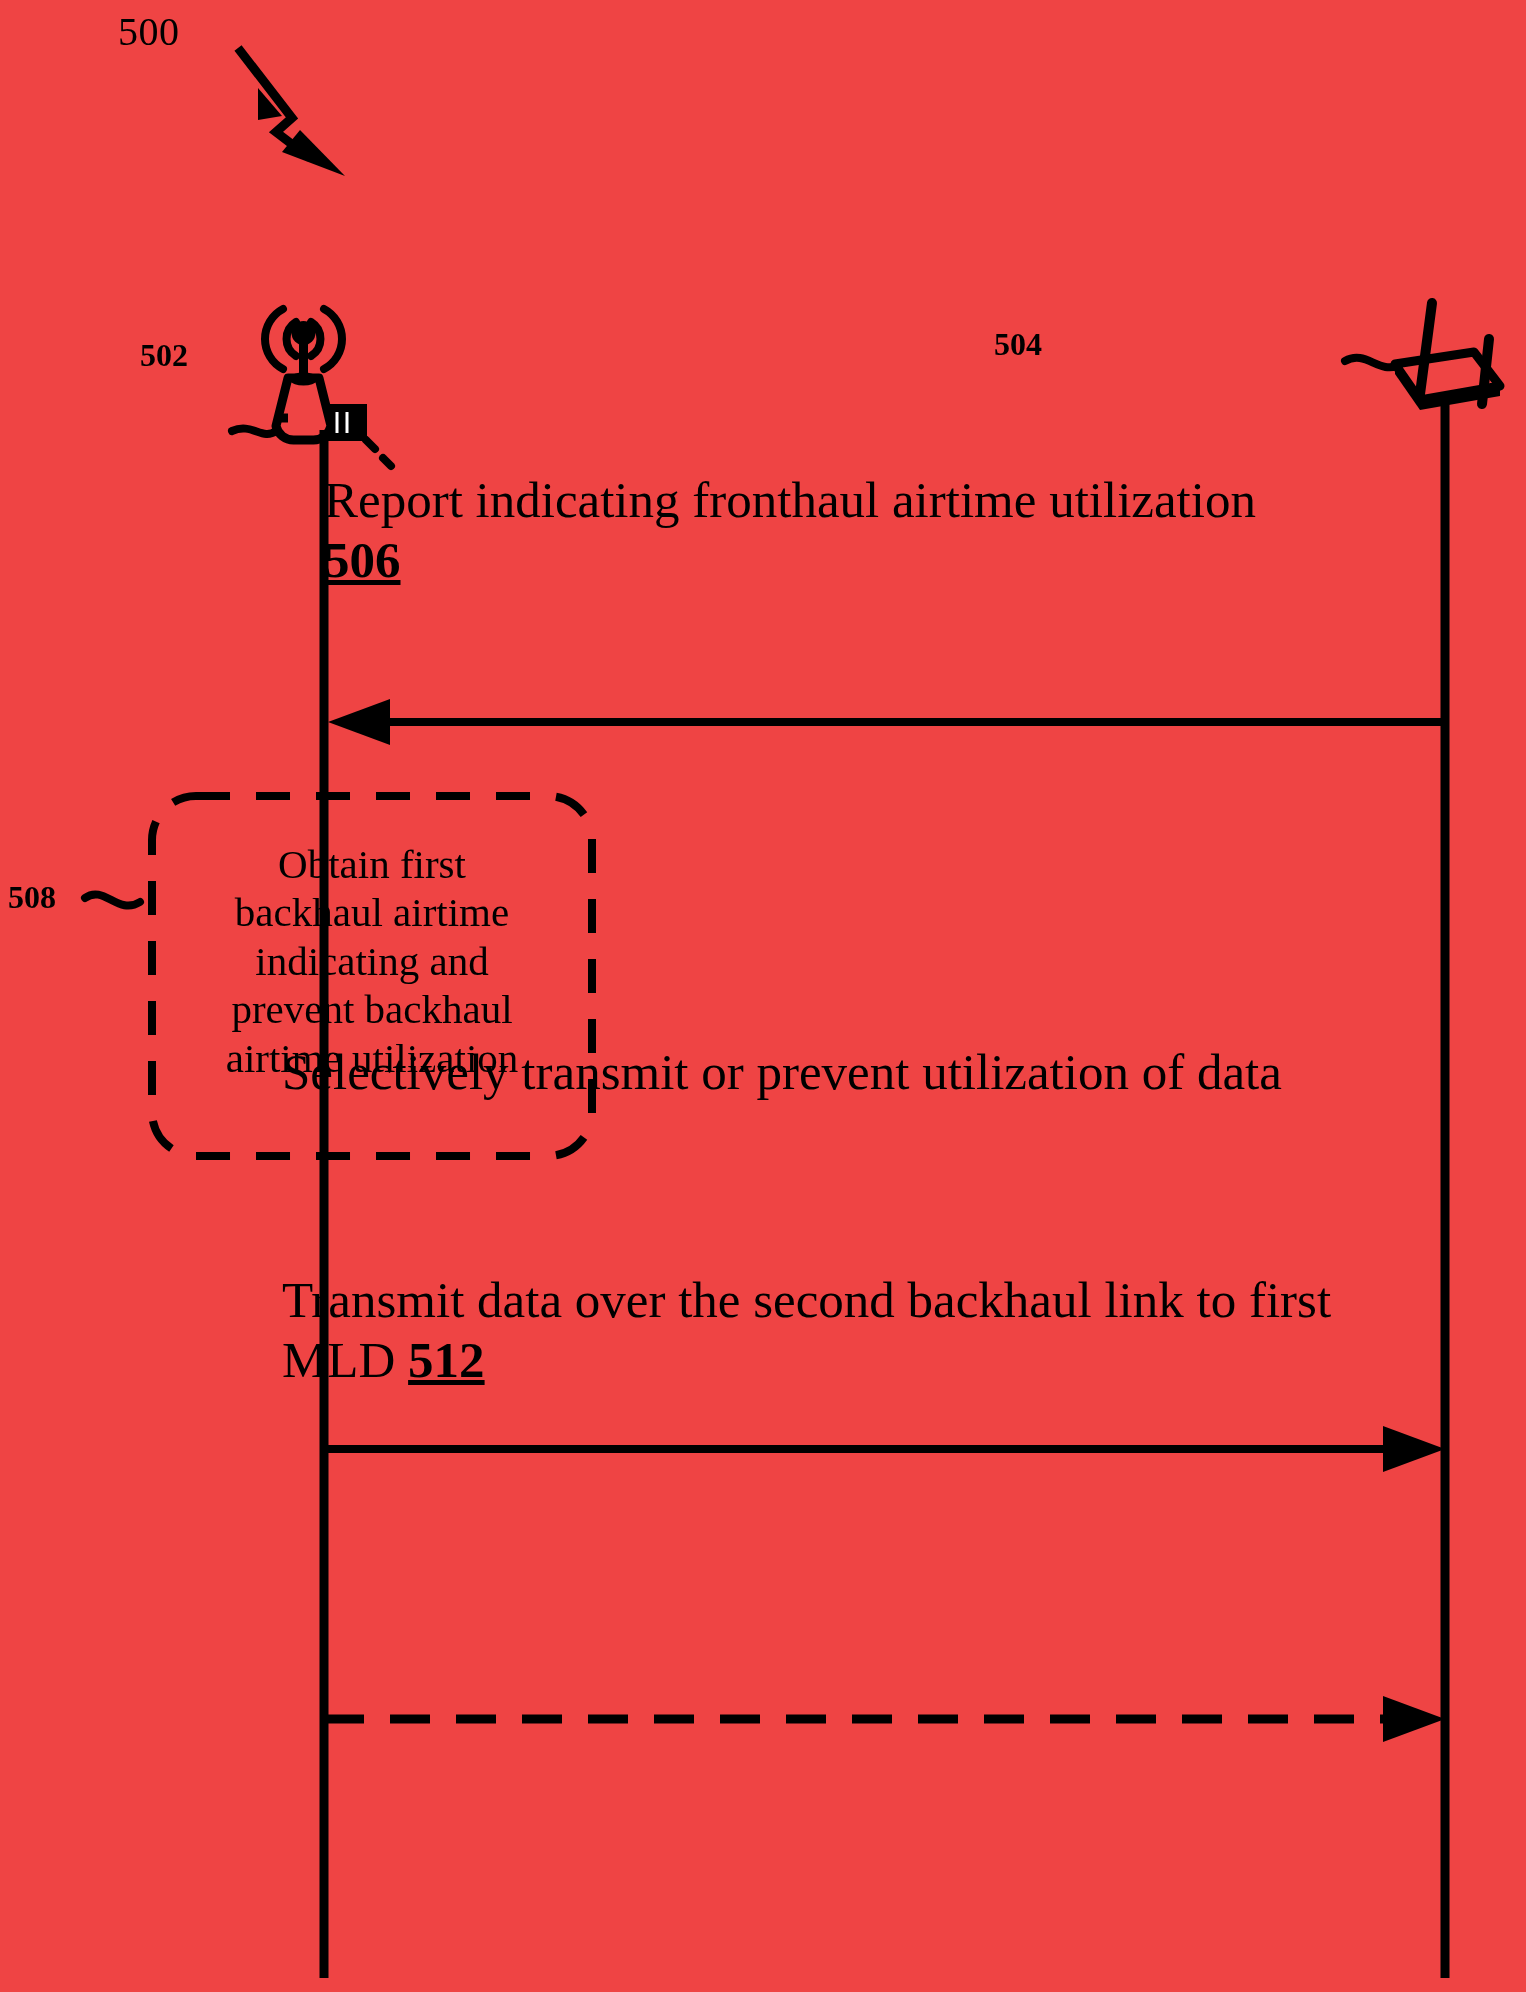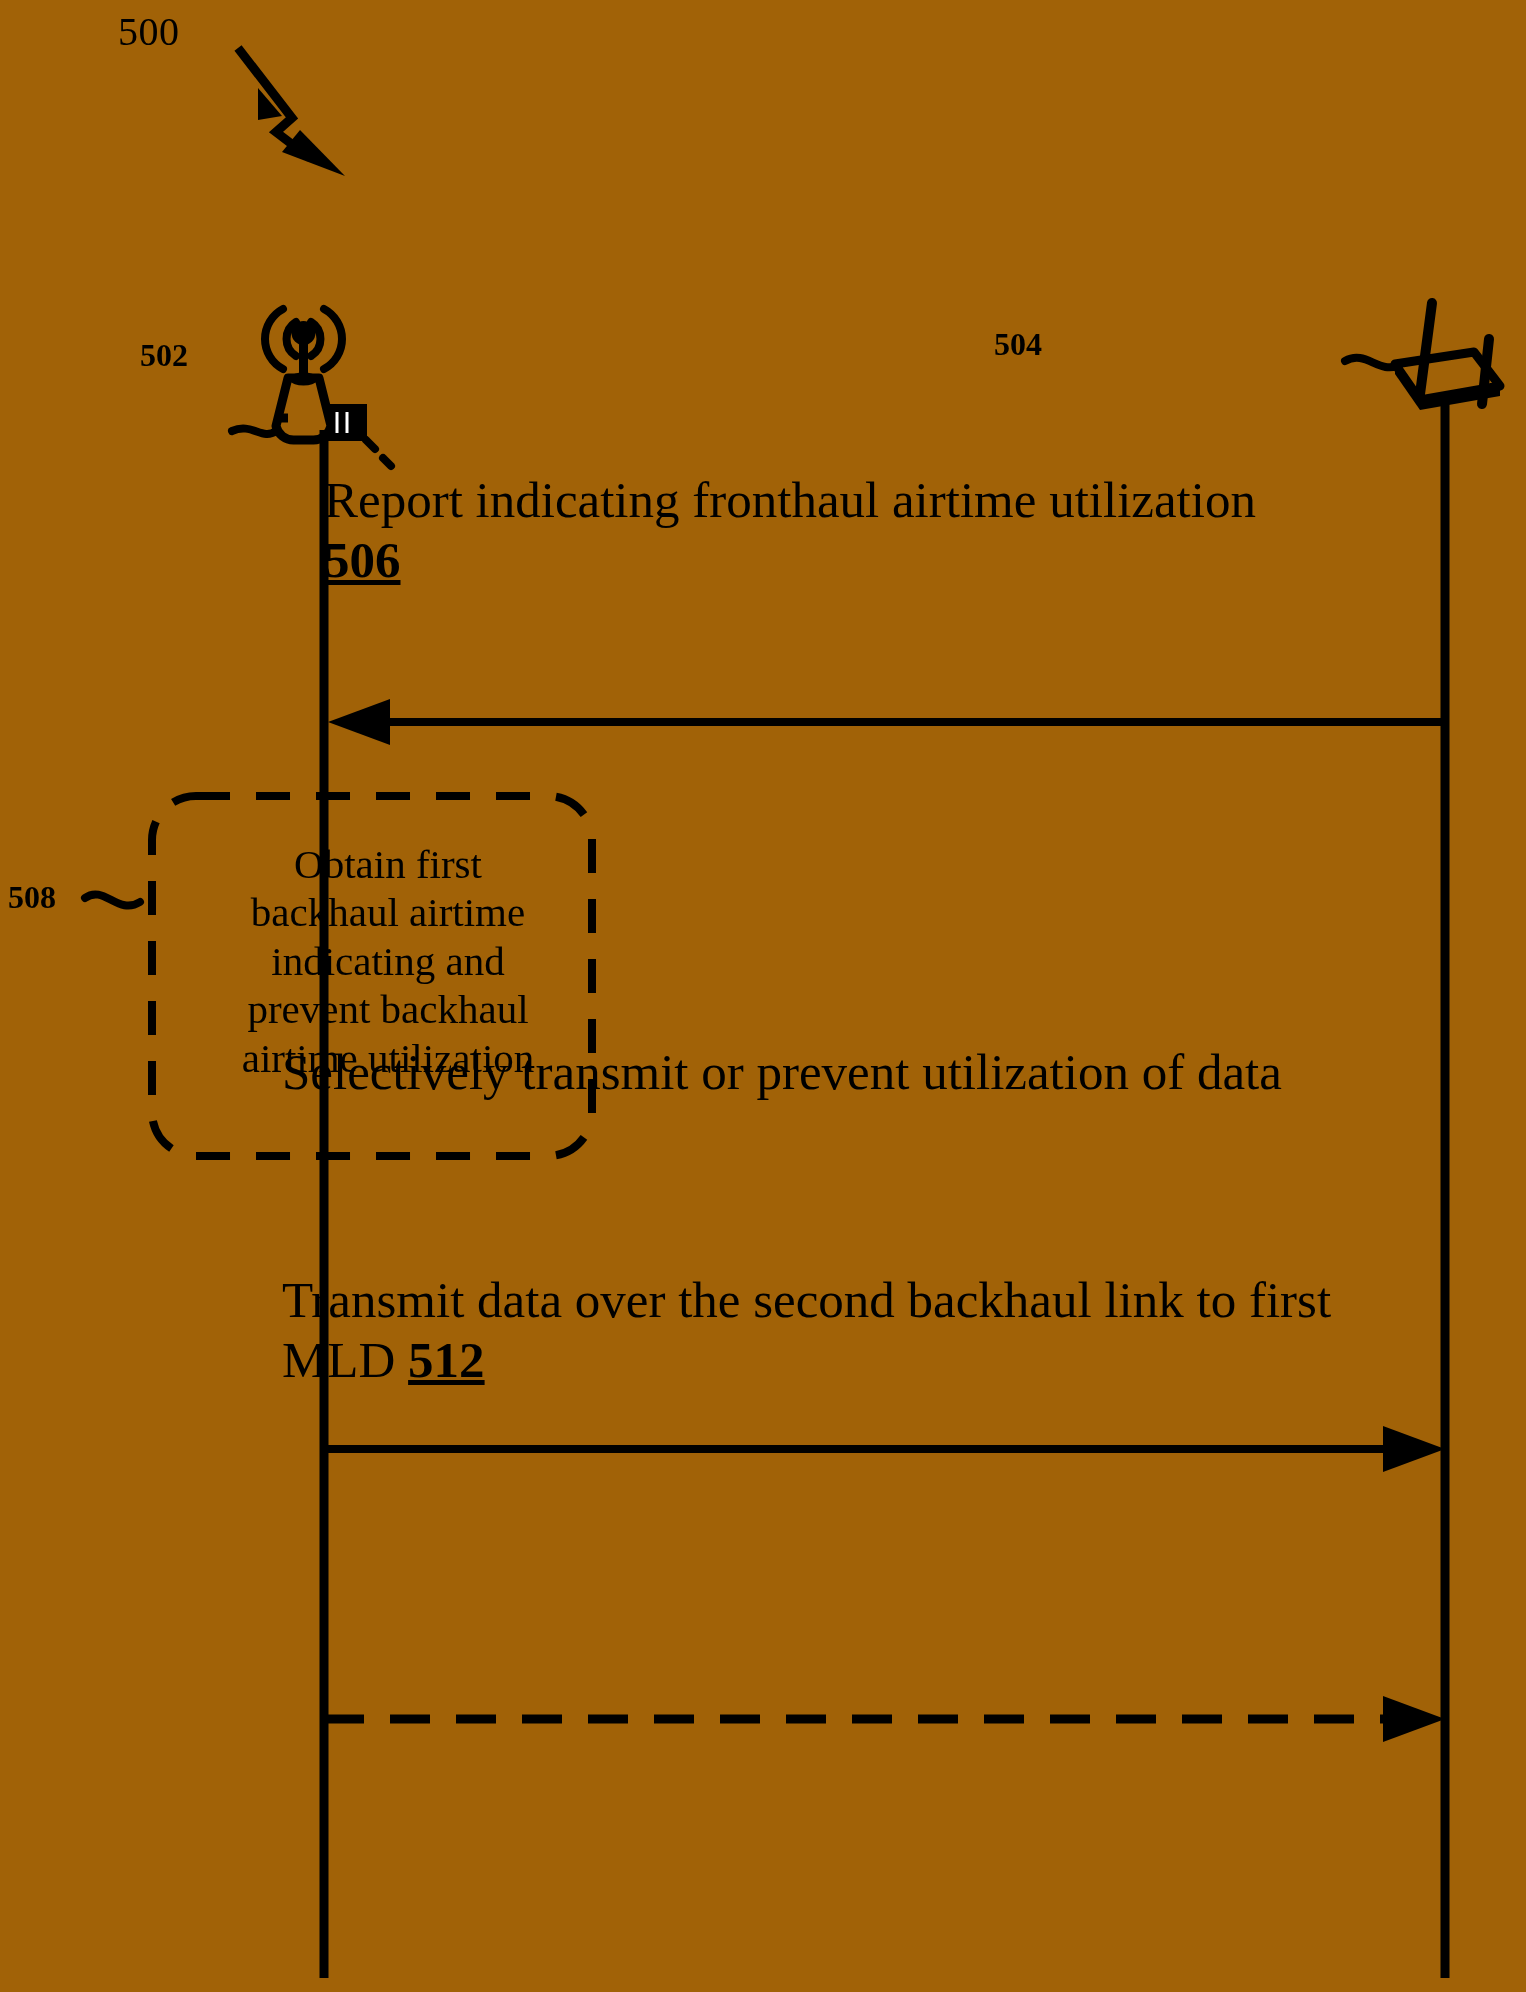--- a/index.html
+++ b/index.html
@@ -4,21 +4,21 @@
 <style>
   html, body {
     margin: 0;
     padding: 0;
     background: #ffffff;
   }
   #page {
     position: relative;
     width: 1526px;
     height: 1992px;
-    background: #a16207;
+    background: #ef4444;
     overflow: hidden;
     font-family: "Liberation Serif", "DejaVu Serif", serif;
     color: #000000;
   }
   .svg-layer {
     position: absolute;
     left: 0;
     top: 0;
     width: 1526px;
     height: 1992px;
@@ -138,21 +138,21 @@
 
   <div class="txt ref-num" style="left:994px; top:326px;">504</div>
 
   <div class="txt msg-label" style="left:324px; top:470px; width:1122px;">
     <div>Report indicating fronthaul airtime utilization</div>
     <div class="num">506</div>
   </div>
 
   <div class="txt ref-num" style="left:8px; top:879px;">508</div>
 
-  <div class="txt box-label" style="left:168px; top:840px; width:440px;">
+  <div class="txt box-label" style="left:152px; top:840px; width:440px;">
     <div>Obtain first</div>
     <div>backhaul airtime</div>
     <div>indicating and</div>
     <div>prevent backhaul</div>
     <div>airtime utilization</div>
   </div>
 
   <div class="txt msg-label" style="left:282px; top:1042px; width:1124px;">
     <div>Selectively transmit or prevent utilization of data</div>
   </div>

